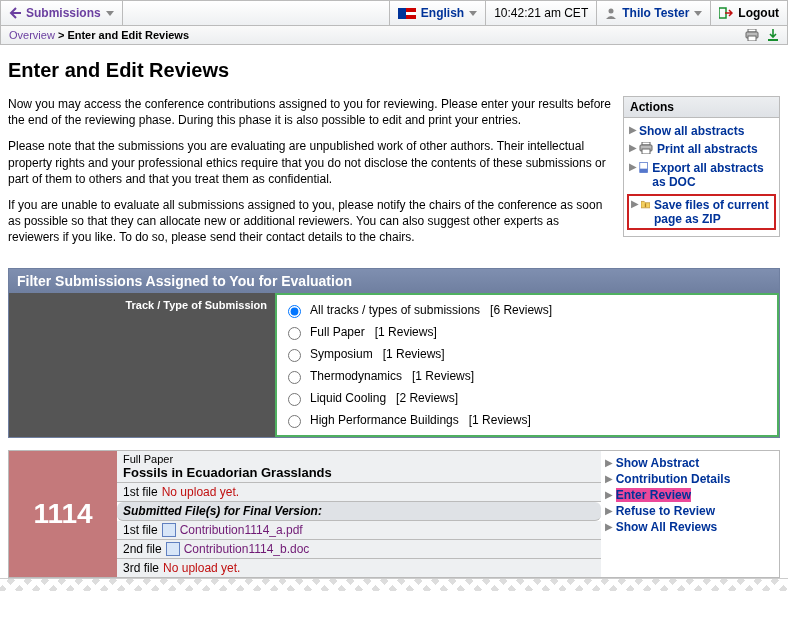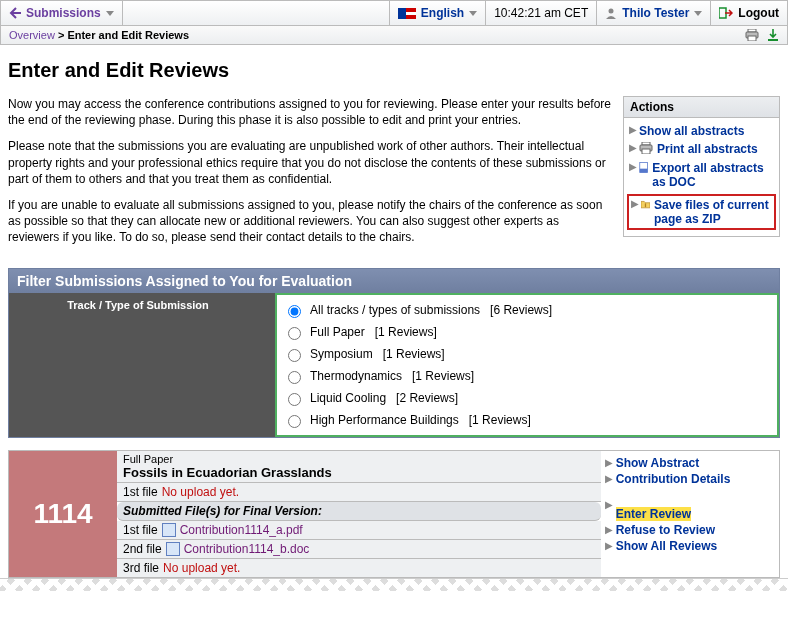--- a/index.html
+++ b/index.html
@@ -104,21 +104,21 @@
     padding: 4px 8px;
   }
   .filter-body {
     display: flex;
     background: #555;
   }
   .filter-label {
     width: 258px;
     color: #fff;
     font-weight: bold;
-    text-align: center;
+    text-align: right;
     padding: 6px 8px 0 0;
     font-size: 11px;
   }
   .filter-options {
     flex: 1;
     background: #fff;
     border: 2px solid #4fb060;
     padding: 4px 6px;
   }
   .opt-row {
@@ -169,21 +169,21 @@
   }
   .subactions .arow {
     display: flex;
     align-items: center;
     gap: 3px;
     font-weight: bold;
     color: #003399;
     cursor: pointer;
     padding: 1px 0;
   }
-  .subactions .arow.hl span.lbl { background: #fde047; margin-top: 19px; }
+  .subactions .arow.hl span.lbl { background: #ec4899; }
   .tri2 { color:#888; font-size:10px; font-weight: normal; }
 
   
   .ic-flag {
     width: 18px; height: 11px; display: inline-block; position: relative;
     background:
       linear-gradient(#c00 0 33.3%, #fff 33.3% 66.6%, #c00 66.6% 100%);
   }
   .ic-flag::before {
     content:""; position:absolute; left:0; top:0; width:8px; height:11px;

